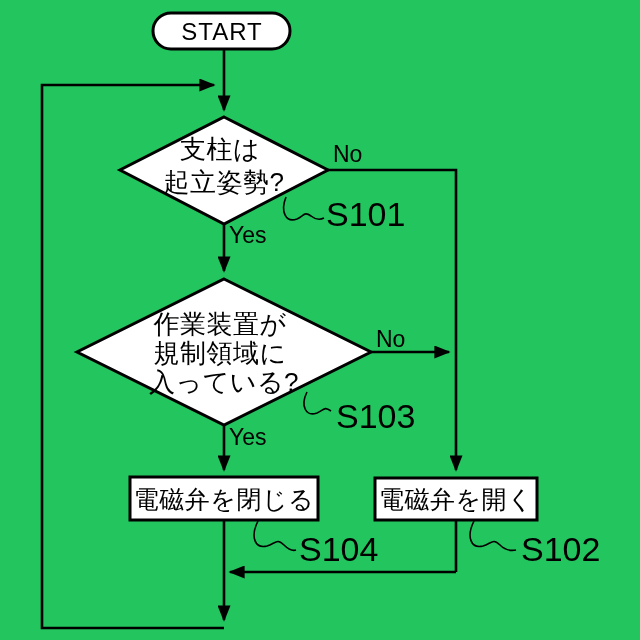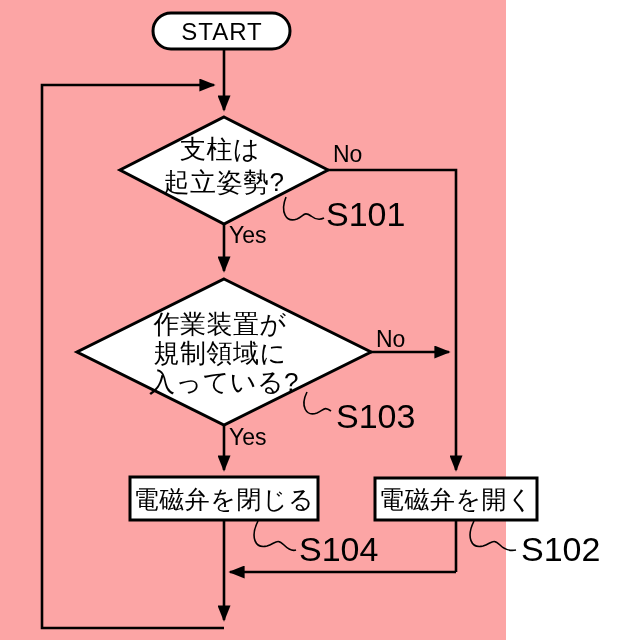--- a/index.html
+++ b/index.html
@@ -6,23 +6,23 @@
     margin: 0;
     padding: 0;
     background: #ffffff;
     width: 640px;
     height: 640px;
     overflow: hidden;
     font-family: "Liberation Sans", "DejaVu Sans", sans-serif;
   }
   .stage {
     position: relative;
-    width: 506px;
+    width: 640px;
     height: 640px;
-    background: #fca5a5;
+    background: #22c55e;
   }
   svg { display: block; }
   .shape {
     fill: #ffffff;
     stroke: #000000;
     stroke-width: 3;
     stroke-linejoin: miter;
   }
   .connector {
     fill: none;

